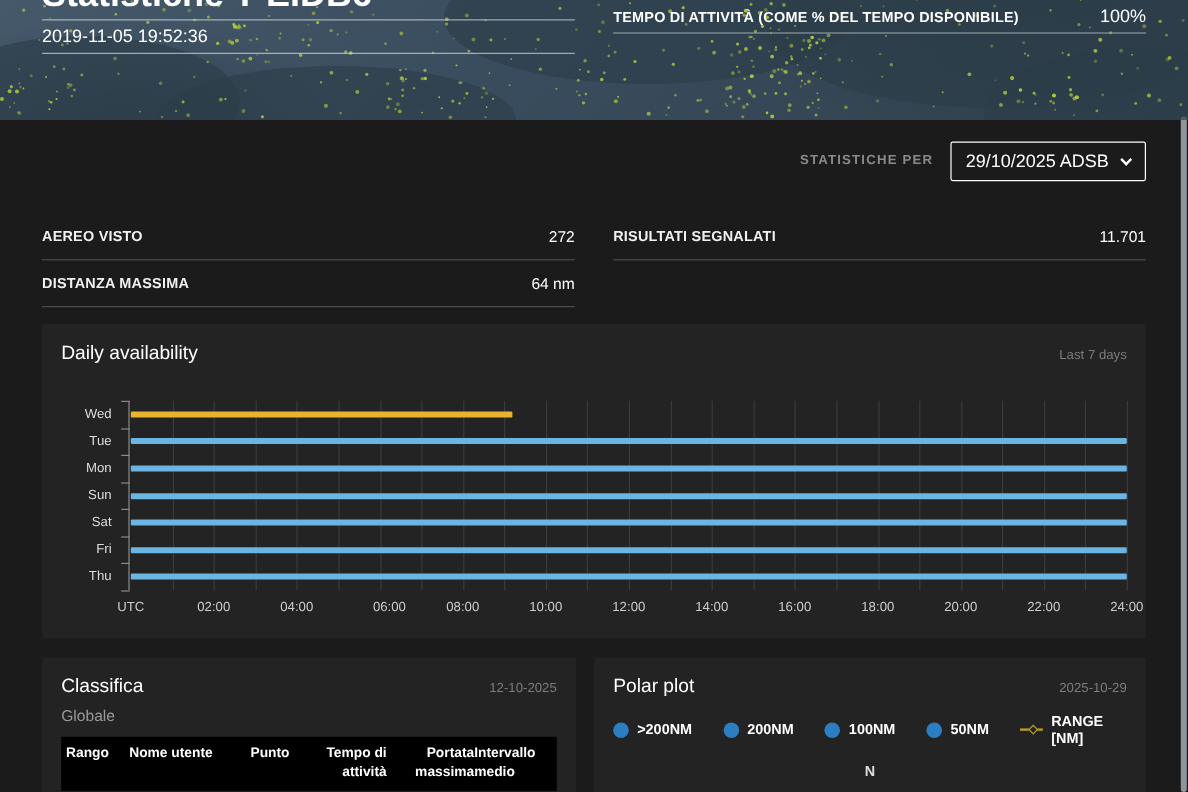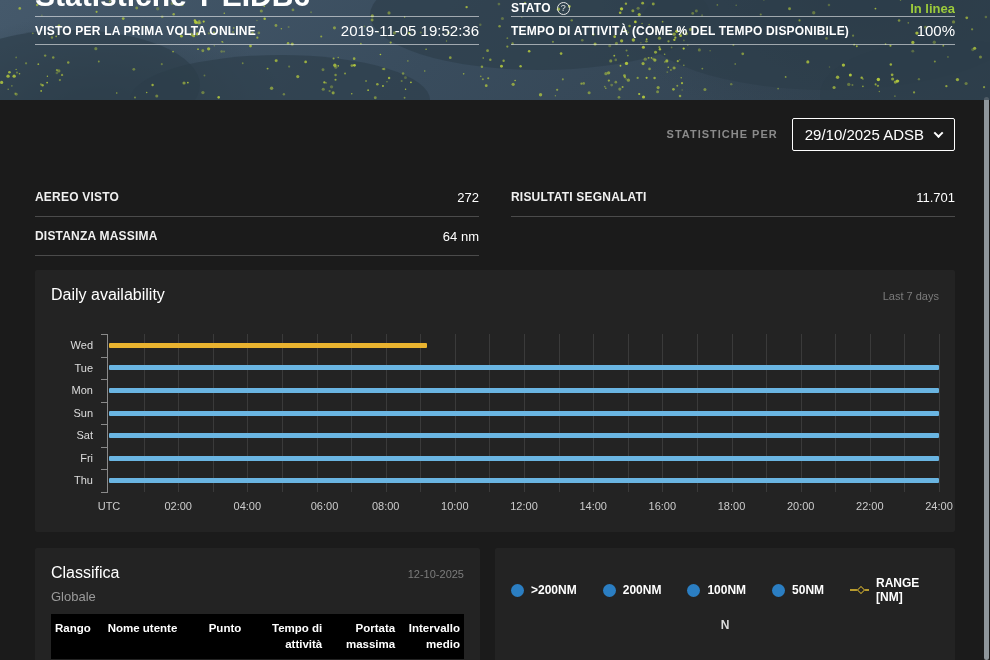--- a/index.html
+++ b/index.html
@@ -486,32 +486,24 @@
         <circle cx="338.24790162965655" cy="57.56966393068433" r="0.7850615026429295" fill="#b9cf3d" opacity="0.6225316469557582"></circle>
         <circle cx="335.8347820700146" cy="67.34666308946908" r="1.5099330274853855" fill="#b9cf3d" opacity="0.42032135017216204"></circle>
         <circle cx="380.4353095125407" cy="54.49249886535108" r="0.8108585628680884" fill="#b9cf3d" opacity="0.9063770764507353"></circle>
       </svg>
     <div class="hero-cols">
       <div class="hero-col">
         <div class="hero-zone1">
           <div class="hero-title">Statistiche T-EIDB6</div>
         </div>
         <div class="hero-row2">
-          <span class="hero-label">VISTO PER LA PRIMA VOLTA ONLINE</span>
           <span class="hero-value">2019-11-05 19:52:36</span>
         </div>
       </div>
       <div class="hero-col">
-        <div class="hero-zone1 stato-row">
-          <span class="stato-left">
-            <span class="hero-label">STATO</span>
-            <span class="help">?</span>
-          </span>
-          <span class="online" id="status-value" style="color: rgb(156, 203, 59);">In linea</span>
-        </div>
         <div class="hero-row2">
           <span class="hero-label">TEMPO DI ATTIVITÀ (COME % DEL TEMPO DISPONIBILE)</span>
           <span class="hero-value">100%</span>
         </div>
       </div>
     </div>
   </header>
 
   <main>
 
@@ -622,29 +614,33 @@
           <span class="card-note">12-10-2025</span>
         </div>
         <div class="subtitle">Globale</div>
         <div class="tbl">
           <div class="tbl-head" id="tbl-head">
               <div class="cell" style="width: 13%; text-align: left;">Rango</div>
               <div class="cell" style="width: 19%; text-align: left;">Nome utente</div>
               <div class="cell" style="width: 14%; text-align: right;">Punto</div>
               <div class="cell" style="width: 20%; text-align: right;">Tempo di attività</div>
               <div class="cell" style="width: 18%; text-align: right;">Portata massima</div>
-              <div class="cell" style="width: 16%; text-align: right;">Intervallo medio</div>
+              <div class="cell" style="width: 16%; ">Intervallo medio</div>
             </div>
           <div id="tbl-body">
               <div class="tbl-row"></div>
             </div>
         </div>
       </section>
 
       <section class="card polar-card">
+        <div class="card-head">
+          <span class="card-title">Polar plot</span>
+          <span class="card-note">2025-10-29</span>
+        </div>
         <div class="legend" id="polar-legend">
             <span class="leg-item">
               <span class="leg-dot" style="background: rgb(43, 126, 194);"></span>
               <span class="leg-label">&gt;200NM</span>
             </span>
             <span class="leg-item">
               <span class="leg-dot" style="background: rgb(43, 126, 194);"></span>
               <span class="leg-label">200NM</span>
             </span>
             <span class="leg-item">

